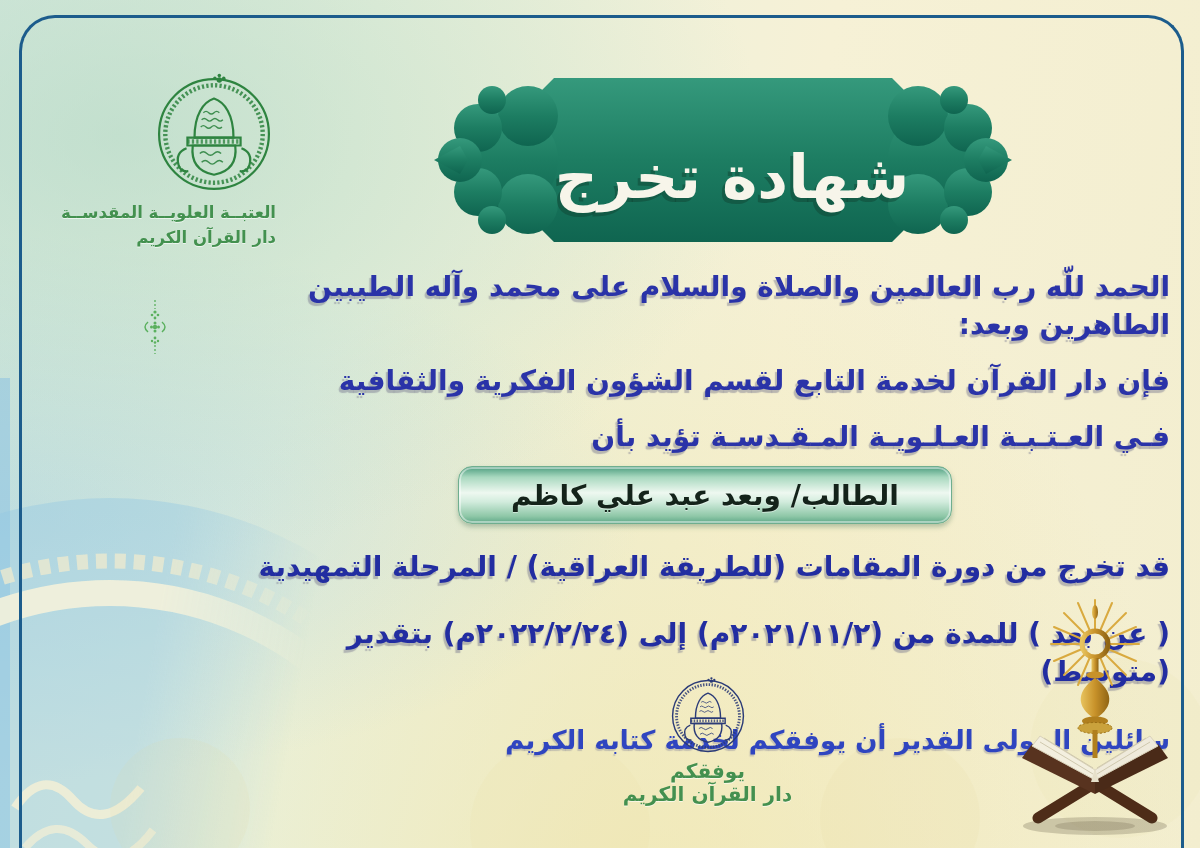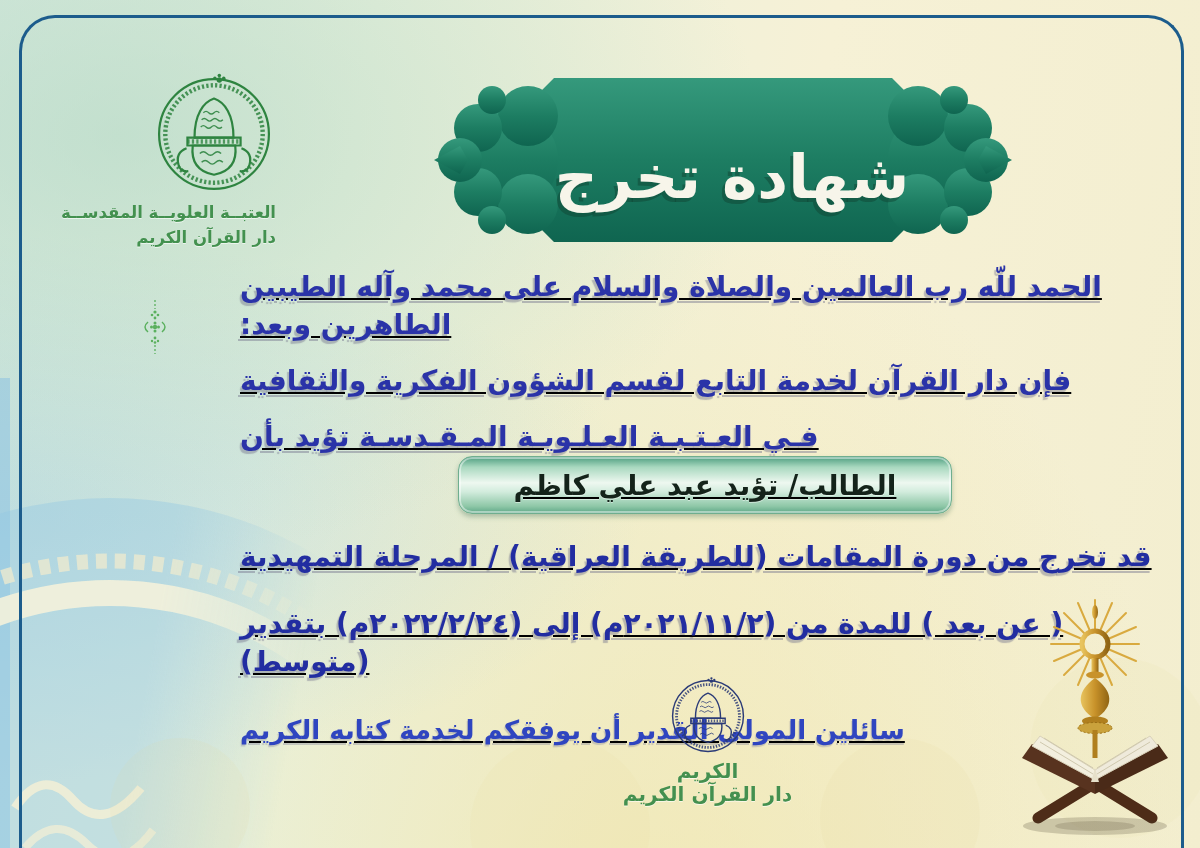--- a/index.html
+++ b/index.html
@@ -20,25 +20,25 @@
   .org{position:absolute;left:52px;top:72px;width:224px;
     direction:rtl;color:#3f8d4b;}
   .org .emblem{width:124px;height:124px;color:#2e8440;}
   .org-line{font-size:16.5px;font-weight:bold;line-height:25px;color:#43914f;
     text-shadow:0 1px 0 rgba(255,255,255,.6);}
   .ornament{position:absolute;left:138px;top:298px;width:34px;height:58px;color:#55ae58;opacity:.95;}
   
   .banner{position:absolute;left:432px;top:66px;width:582px;height:188px;}
   .banner text{font-family:"DejaVu Sans","Liberation Sans",sans-serif;font-weight:bold;}
   
-  .content{position:absolute;left:240px;right:30px;top:268px;text-align:left;direction:rtl;text-decoration:underline;}
+  .content{position:absolute;left:240px;right:30px;top:268px;text-align:right;direction:rtl;}
   .line{font-weight:bold;color:#2a33a8;font-size:28px;line-height:38px;
     text-shadow:-2px 3px 1px rgba(115,115,140,.45);}
   .l1,.l2{margin-bottom:18px;}
-  .l3{}
+  .l3{margin-bottom:10px;}
   .l5{margin-bottom:29px;color:#222da1;}
   .l6{margin-bottom:34px;color:#222da1;}
   .l7{font-size:26px;line-height:30px;color:#2f45c0;text-shadow:-1px 2px 1px rgba(120,120,150,.35);}
   .name-pill{margin:0 auto 24px;width:492px;height:56px;border-radius:14px;
     border:1px solid #6fae8f;display:flex;align-items:center;justify-content:center;
     background:linear-gradient(180deg,#4e9e80 0%,#a8d8bf 18%,#eef8f0 46%,#d2ecdd 62%,#8ec7a7 88%,#5fa888 100%);
     box-shadow:inset 0 0 0 2px rgba(255,255,255,.45), 0 3px 5px rgba(60,110,80,.35);}
   .name-pill span{font-size:28px;font-weight:bold;color:#14231a;
     text-shadow:0 1px 0 rgba(255,255,255,.45);}
   
@@ -161,32 +161,32 @@
     </g>
     <text x="297" y="136" font-size="60" text-anchor="middle" fill="rgba(15,70,52,.5)">شهادة تخرج</text>
     <text x="300" y="132" font-size="60" text-anchor="middle" fill="#f7f5ea">شهادة تخرج</text>
   </svg>
 
   <div class="content">
     <div class="line l1">الحمد للّه رب العالمين والصلاة والسلام على محمد وآله الطيبين الطاهرين وبعد:</div>
     <div class="line l2">فإن دار القرآن لخدمة التابع لقسم الشؤون الفكرية والثقافية</div>
     <div class="line l3">فـي العـتـبـة العـلـويـة المـقـدسـة تؤيد بأن</div>
     <div class="name-pill">
-      <span>الطالب/ تؤيد عبد علي كاظم</span>
+      <span>الطالب/ وبعد عبد علي كاظم</span>
     </div>
     <div class="line l5">قد تخرج من دورة المقامات (للطريقة العراقية) / المرحلة التمهيدية</div>
     <div class="line l6">( عن بعد ) للمدة من (٢٠٢١/١١/٢م) إلى (٢٠٢٢/٢/٢٤م) بتقدير (متوسط)</div>
     <div class="line l7">سائلين المولى القدير أن يوفقكم لخدمة كتابه الكريم</div>
   </div>
 
   <div class="footer">
     <svg class="emblem" aria-hidden="true">
       <use href="#emblem"></use>
     </svg>
-    <div class="admin-line">الكريم</div>
+    <div class="admin-line">يوفقكم</div>
     <div class="admin-line">دار القرآن الكريم</div>
   </div>
 
   <svg class="quran" viewBox="0 0 188 250" aria-hidden="true">
     <defs>
       <linearGradient id="gold" x1="0" y1="0" x2="1" y2="0">
         <stop offset="0" stop-color="#e8c45e"></stop>
         <stop offset=".5" stop-color="#c8922a"></stop>
         <stop offset="1" stop-color="#8f6414"></stop>
       </linearGradient>

